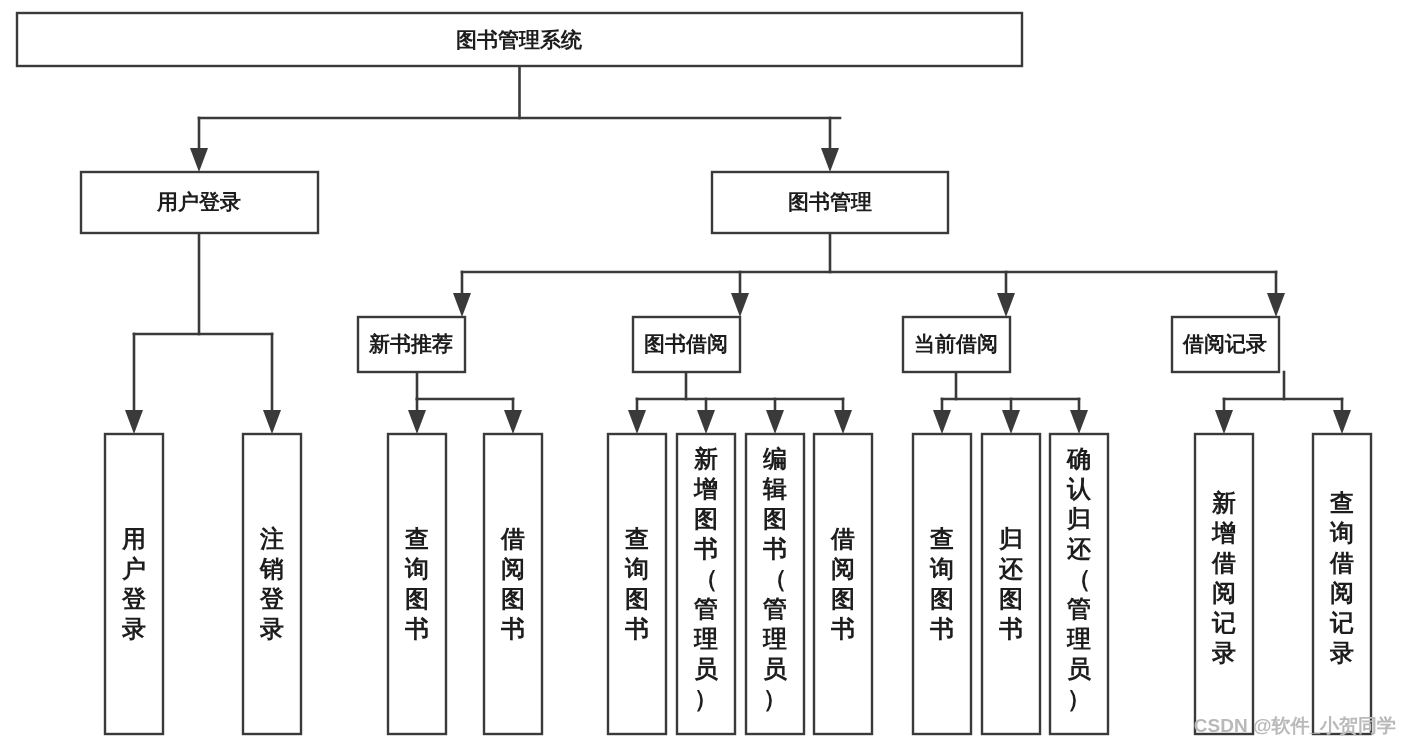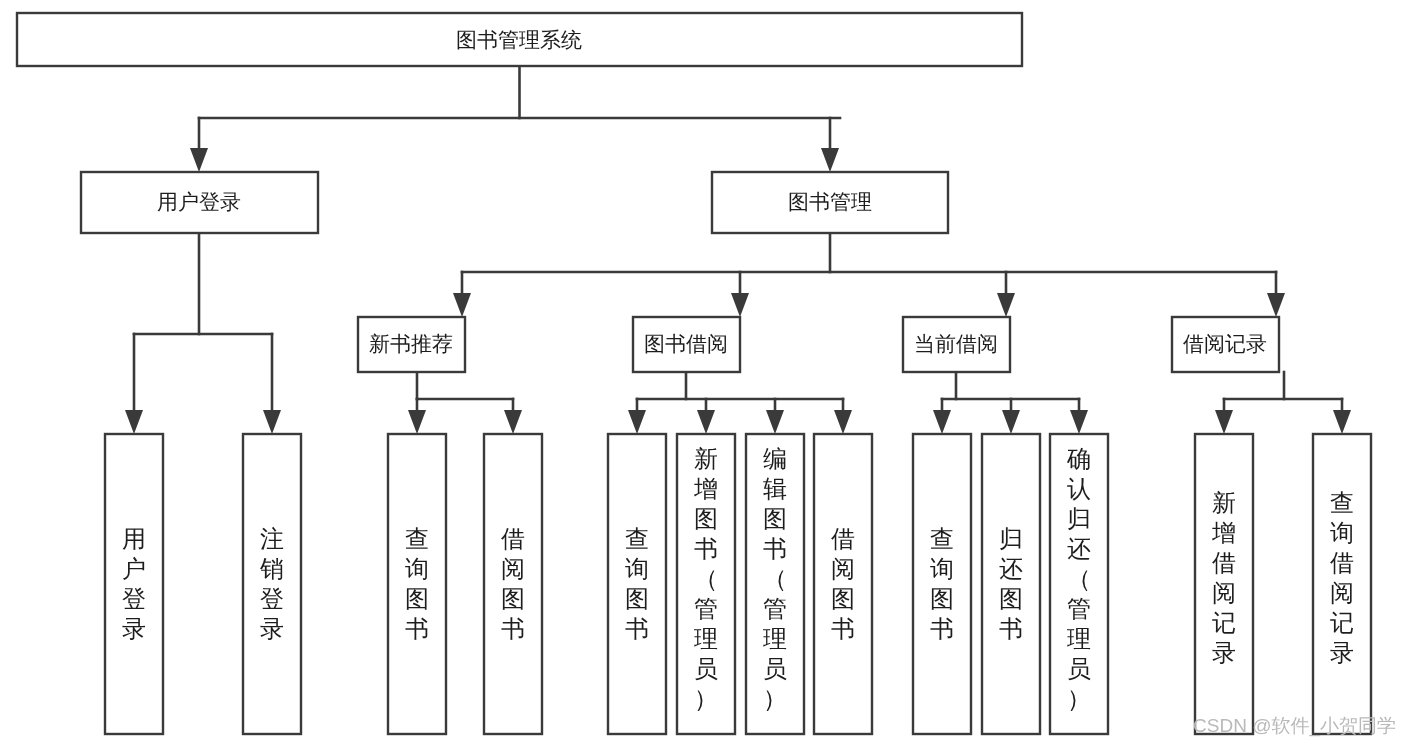--- a/index.html
+++ b/index.html
@@ -10,20 +10,21 @@
   body {
     width: 1405px;
     height: 747px;
     font-family: "Liberation Sans", "DejaVu Sans", sans-serif;
     overflow: hidden;
   }
   #diagram-root {
     position: relative;
     width: 1405px;
     height: 747px;
+    font-weight: bold;
   }
   svg.canvas {
     position: absolute;
     top: 0;
     left: 0;
     width: 1405px;
     height: 747px;
   }
   .node-rect {
     fill: #ffffff;

